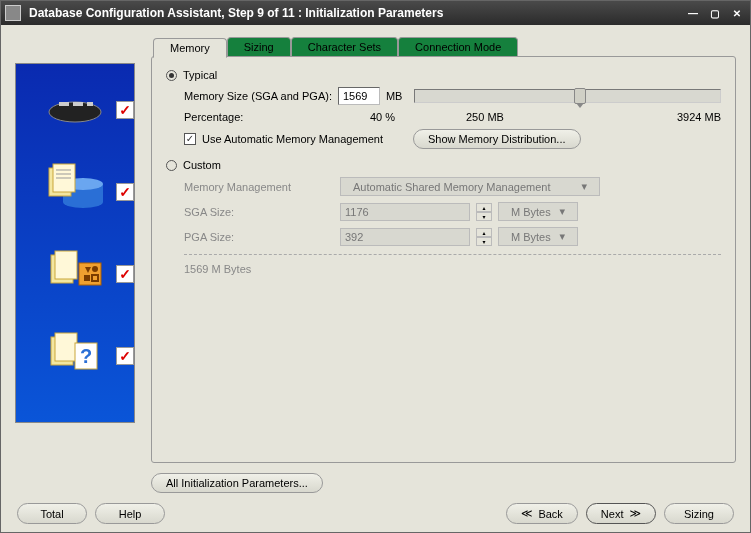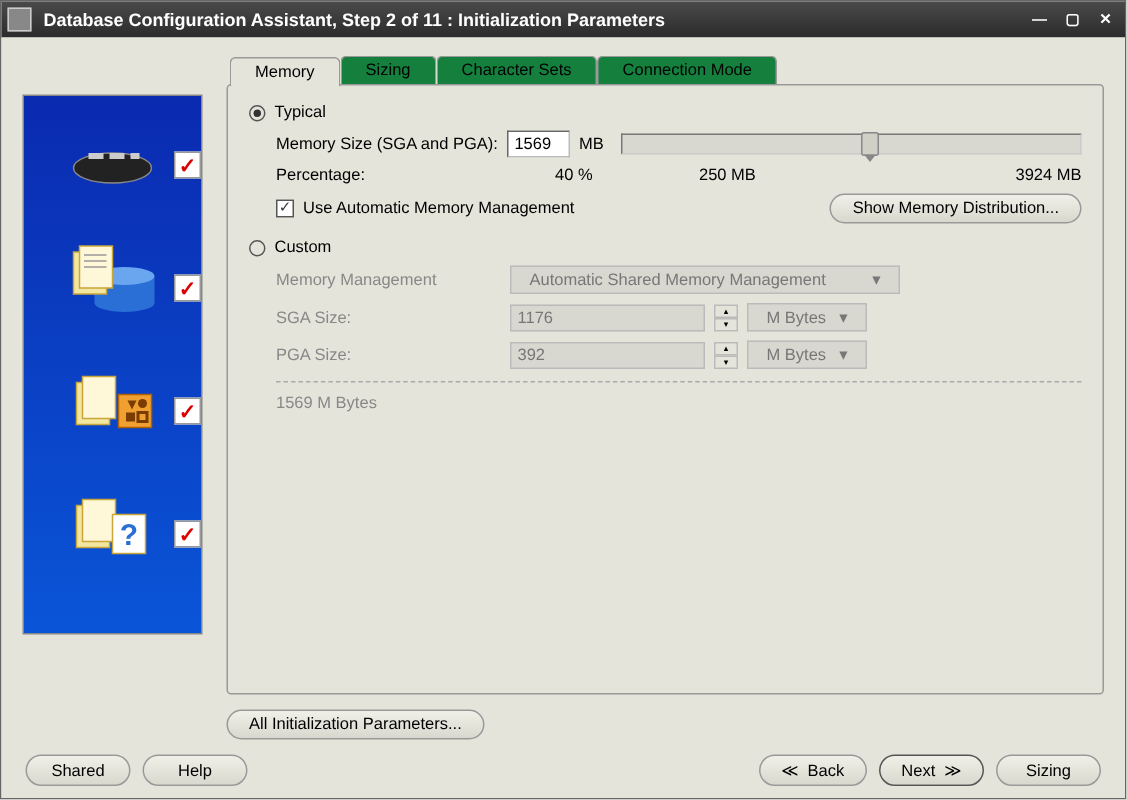--- a/index.html
+++ b/index.html
@@ -80,21 +80,21 @@
   .bottombar .btn { min-width:70px; justify-content:center;}
   .allparams { margin-top:10px; }
   svg { display:block; }
 </style>
 </head>
 <body>
 
 <div class="window">
   <div class="titlebar">
     <div class="appicon"></div>
-    <div class="title">Database Configuration Assistant, Step 2 of 11 : Initialization Parameters</div>
+    <div class="title">Database Configuration Assistant, Step 9 of 11 : Initialization Parameters</div>
     <div class="winbtns">
       <div class="winbtn">—</div>
       <div class="winbtn">▢</div>
       <div class="winbtn">✕</div>
     </div>
   </div>
 
   <div class="body">
     <div class="content">
       <div class="sidebar">
@@ -165,21 +165,21 @@
               <div class="slider-track">
                 <div class="slider-thumb"></div>
               </div>
             </div>
             <div class="perc-row">
               <span style="width:162px">Percentage:</span>
               <span style="width:72px">40 %</span>
               <span style="flex:1">250 MB</span>
               <span>3924 MB</span>
             </div>
-            <div class="field-row" style="gap:30px;justify-content:space-between;">
+            <div class="field-row" style="gap:30px;">
               <span style="display:flex; align-items:center; gap:6px;">
                 <span class="chk sel"></span>
                 <span>Use Automatic Memory Management</span>
               </span>
               <span class="btn">Show Memory Distribution...</span>
             </div>
           </div>
 
           <div class="radio-row" style="margin-top:10px;">
             <span class="radio-circle"></span>
@@ -226,21 +226,21 @@
 
         </div>
         <div class="allparams">
           <span class="btn">All Initialization Parameters...</span>
         </div>
       </div>
     </div>
 
     <div class="bottombar">
       <div class="left">
-        <span class="btn">Shared</span>
+        <span class="btn">Total</span>
         <span class="btn">Help</span>
       </div>
       <div class="right">
         <span class="btn">
             <span>≪</span>
             <span>Back</span>
           </span>
         <span class="btn" style="border-color:#555">
             <span>Next</span>
             <span>≫</span>

